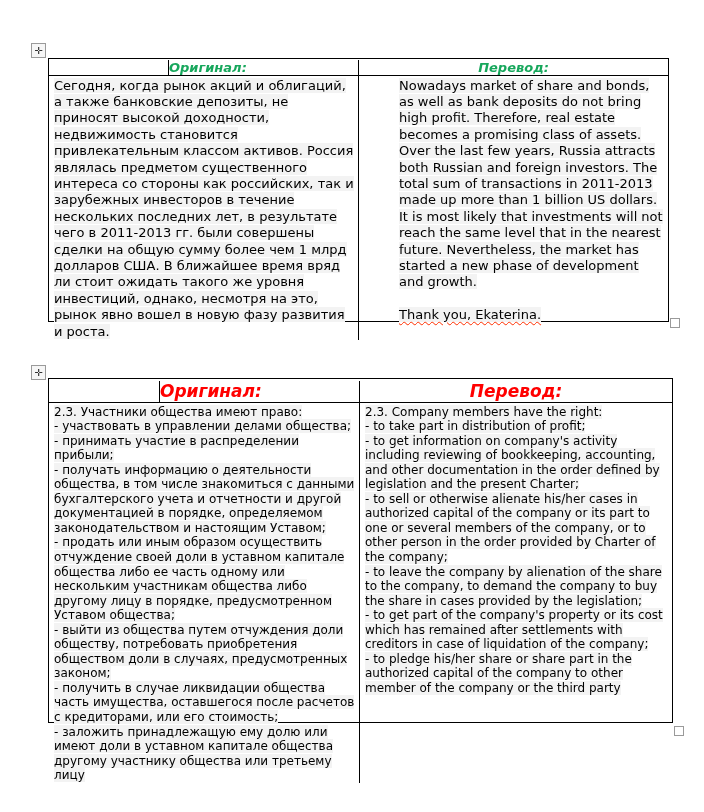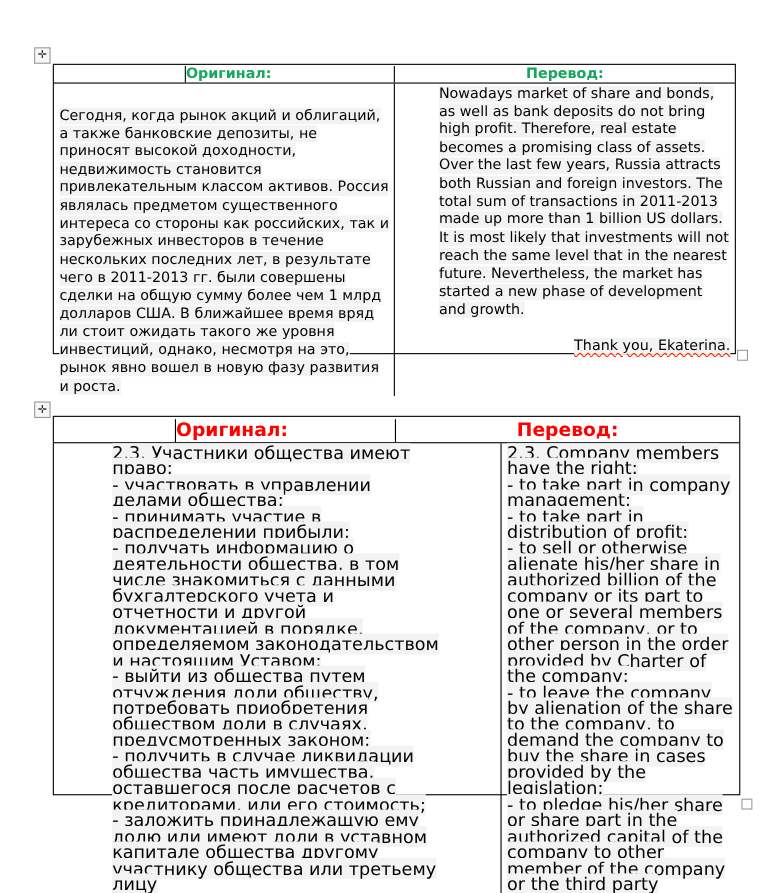--- a/index.html
+++ b/index.html
@@ -7,48 +7,48 @@
   .page { position:relative; width:704px; height:812px; background:#ffffff; overflow:hidden; }
 
   
   .move-handle { position:absolute; width:13px; height:13px; border:1px solid #9a9a9a; background:#f6f6f6;
                  display:flex; align-items:center; justify-content:center; font-size:10px; line-height:10px; color:#333; }
   .resize-handle { position:absolute; width:8px; height:8px; border:1px solid #9a9a9a; background:#ffffff; }
 
   
   .tbl { position:absolute; border:1.5px solid #000; box-sizing:border-box; background:#fff; }
   .hrow { display:flex; border-bottom:1.5px solid #000; box-sizing:border-box; align-items:flex-end; }
-  .hcell { box-sizing:border-box; overflow:hidden; white-space:nowrap; font-weight:bold; }
+  .hcell { box-sizing:border-box; overflow:hidden; white-space:nowrap; font-weight:bold;font-style:italic; }
   .hcell.bordered { border-left:1.5px solid #000; }
   .brow { display:flex; box-sizing:border-box; }
   .bcell { box-sizing:border-box; overflow:hidden; padding:2px 4px 0 5px; }
   .bcell + .bcell { border-left:1.5px solid #000; }
   .shade { background:#f3f3f3; }
   .pline, .para { margin:0; }
 
   
   .tbl1 { left:48px; top:58px; width:621px; height:264px; }
   .tbl1 .hrow { height:16.5px; }
   .tbl1 .hcell { font-size:13px; line-height:15px; color:#17a75c; }
   .tbl1 .spacer { width:119px; }
   .tbl1 .orig-h { width:190px; text-align:left; }
   .tbl1 .trans-h { flex:1; text-align:center; }
   .tbl1 .bcell { font-size:13px; line-height:16.4px; }
-  .tbl1 .bcell.left { width:309px;margin-top:20px; }
+  .tbl1 .bcell.left { width:309px; }
   .tbl1 .bcell.right { flex:1;padding-left:40px; }
-  .tbl1 .sig { margin-top:16.4px;text-align:right; }
+  .tbl1 .sig { margin-top:16.4px; }
 
   
   .tbl2 { left:48px; top:378px; width:625px; height:345px; }
   .tbl2 .hrow { height:23.5px; }
   .tbl2 .hcell { font-size:17px; line-height:21px; color:#ff0000; }
   .tbl2 .spacer { width:110px; }
   .tbl2 .orig-h { width:200px; text-align:left; }
   .tbl2 .trans-h { flex:1; text-align:center; }
-  .tbl2 .bcell { font-size:16px; line-height:14.55px;margin-left:48px; }
+  .tbl2 .bcell { font-size:12px; line-height:14.55px; }
   .tbl2 .bcell.left { width:310px; }
   .tbl2 .bcell.right { flex:1; }
 
   .wavy { text-decoration-line:underline; text-decoration-style:wavy; text-decoration-color:#ff2e00;
           text-decoration-thickness:1px; text-underline-offset:2px; }
 </style>
 </head>
 <body>
 
 <div class="page">
@@ -92,29 +92,31 @@
       <div class="hcell trans-h bordered">
         <span>Перевод:</span>
       </div>
     </div>
     <div class="brow">
       <div class="bcell left">
           <div class="pline"><span class="shade">2.3. Участники общества имеют право:</span></div>
           <div class="pline"><span class="shade">- участвовать в управлении делами общества;</span></div>
           <div class="pline"><span class="shade">- принимать участие в распределении прибыли;</span></div>
           <div class="pline"><span class="shade">- получать информацию о деятельности общества, в том числе знакомиться с данными бухгалтерского учета и отчетности и другой документацией в порядке, определяемом законодательством и настоящим Уставом;</span></div>
+          <div class="pline"><span class="shade">- продать или иным образом осуществить отчуждение своей доли в уставном капитале общества либо ее  часть одному или нескольким участникам общества либо другому лицу в порядке, предусмотренном Уставом общества;</span></div>
           <div class="pline"><span class="shade">- выйти из общества путем отчуждения доли обществу, потребовать приобретения обществом доли в случаях, предусмотренных законом;</span></div>
           <div class="pline"><span class="shade">- получить в случае ликвидации общества часть имущества, оставшегося после расчетов с кредиторами, или его стоимость;</span></div>
           <div class="pline"><span class="shade">- заложить принадлежащую ему долю  или имеют доли в уставном капитале общества другому участнику общества или третьему лицу</span></div>
         </div>
       <div class="bcell right">
           <div class="pline"><span class="shade">2.3. Company members have the right:</span></div>
-          <div class="pline"><span class="shade">- to take part in company management;</span></div>
           <div class="pline"><span class="shade">- to take part in distribution of profit;</span></div>
-          <div class="pline"><span class="shade">- to sell or otherwise alienate his/her share in authorized billion of the company or its part to one or several members of the company, or to other person in the order provided by Charter of the company;</span></div>
+          <div class="pline"><span class="shade">- to get information on company's activity including reviewing of bookkeeping, accounting, and other documentation in the order defined by legislation and the present Charter;</span></div>
+          <div class="pline"><span class="shade">- to sell or otherwise alienate his/her cases in authorized capital of the company or its part to one or several members of the company, or to other person in the order provided by Charter of the company;</span></div>
           <div class="pline"><span class="shade">- to leave the company by alienation of the share to the company, to  demand the company to buy the share in cases provided by the legislation;</span></div>
+          <div class="pline"><span class="shade">- to get part of the company's property or its cost which has remained after settlements with creditors  in case of liquidation of the company;</span></div>
           <div class="pline"><span class="shade">- to pledge his/her share or share part in the authorized capital of the company to other member of the company or the third party</span></div>
         </div>
     </div>
   </div>
   <div class="resize-handle" style="left:674px; top:726px;"></div>
 
 </div>
 
 </body></html>

